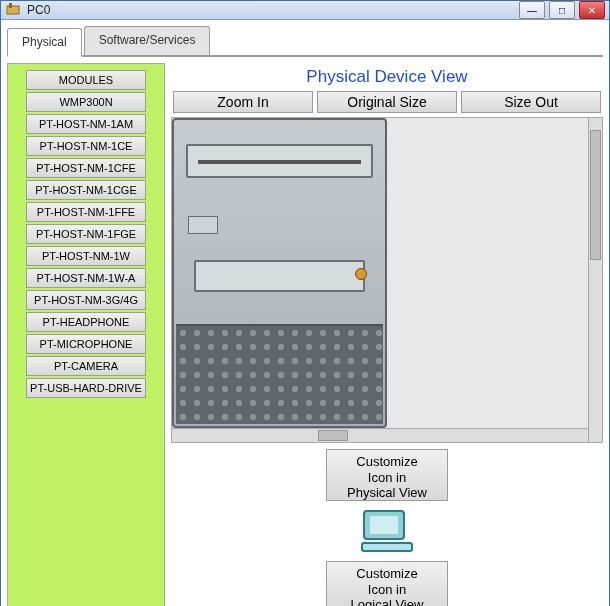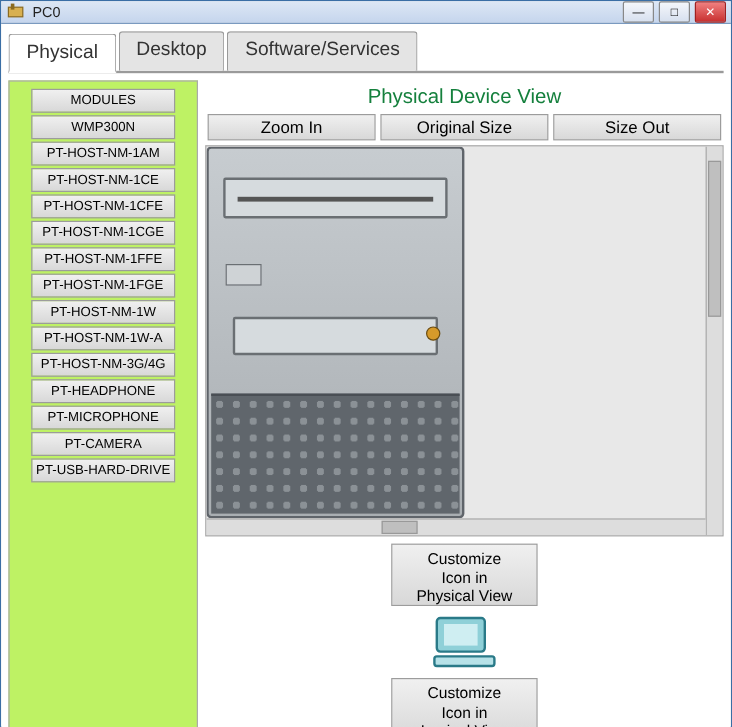--- a/index.html
+++ b/index.html
@@ -5,27 +5,27 @@
 * { box-sizing: border-box; margin: 0; padding: 0; }
 body { font-family: "Segoe UI", Tahoma, sans-serif; font-size: 12px; background: #fff; }
 .window { width: 610px; height: 606px; background: #e8e8e8; border: 1px solid #3a6ea5; display: flex; flex-direction: column; }
 .titlebar { height: 28px; background: linear-gradient(#dde7f5,#c5d5ed); display: flex; align-items: center; padding: 0 4px; border-bottom: 1px solid #7a9ac0; }
 .titlebar .icon { width: 16px; height: 16px; margin-right: 6px; }
 .titlebar .title { flex: 1; font-size: 12px; color: #222; }
 .titlebar .wbtn { width: 26px; height: 18px; margin-left: 4px; border: 1px solid #888; background: linear-gradient(#f5f7fb,#d7e0ef); border-radius: 2px; display:flex; align-items:center; justify-content:center; font-size:10px; cursor:pointer;}
 .titlebar .close { background: linear-gradient(#f08080,#c83030); color:#fff; border-color:#a02020;}
 .client { flex:1; background:#fff; padding: 6px; display:flex; flex-direction:column; }
 .tabs { display:flex; border-bottom:2px solid #9a9a9a; margin-bottom:6px;}
-.tab { padding:6px 14px; font-size:16px; color:#333; background:#e4e4e4; border:1px solid #9a9a9a; border-bottom:none; margin-right:2px; cursor:pointer; border-radius:3px 3px 0 0;}
+.tab { padding:6px 14px; font-size:12px; color:#333; background:#e4e4e4; border:1px solid #9a9a9a; border-bottom:none; margin-right:2px; cursor:pointer; border-radius:3px 3px 0 0;}
 .tab.active { background:#fff; position:relative; top:2px; border-bottom:2px solid #fff;}
 .main { flex:1; display:flex; gap:6px; min-height:0;}
 .modules-panel { width:158px; border:1px solid #aaa; background:#bef264; padding:6px 18px; display:flex; flex-direction:column; gap:2px; overflow:hidden;}
 .mod-btn { height:20px; background:linear-gradient(#f0f0f0,#d8d8d8); border:1px solid #9c9c9c; font-size:11px; text-align:center; line-height:18px; cursor:pointer; white-space:nowrap; overflow:hidden;}
 .right-col { flex:1; display:flex; flex-direction:column; }
-.view-title { text-align:center; font-size:17px; color:#15803d; padding:4px 0;}
+.view-title { text-align:center; font-size:17px; color:#1d4ed8; padding:4px 0;}
 .zoom-row { display:flex; gap:4px; padding:0 2px 4px;}
 .zoom-btn { flex:1; height:22px; background:linear-gradient(#f0f0f0,#d8d8d8); border:1px solid #9c9c9c; font-size:14px; cursor:pointer;}
 .device-frame { flex:1; border:1px solid #aaa; background:#e8e8e8; position:relative; overflow:hidden; display:flex;}
 .device-scroll { width:14px; background:#ddd; border-left:1px solid #aaa; display:flex; flex-direction:column;}
 .device-scroll .handle { flex:0 0 40%; background:#bfbfbf; border:1px solid #999; margin:12px 1px;}
 .hscroll { height:14px; background:#ddd; border-top:1px solid #aaa; position:relative;}
 .hscroll .hh { position:absolute; left:35%; width:30px; top:1px; bottom:1px; background:#bfbfbf; border:1px solid #999;}
 .device-area { flex:1; display:flex; flex-direction:column;}
 .pc-box { margin:0; width:215px; height:310px; background:linear-gradient(#c7ccd0,#a9aeb2); border:2px solid #5f646a; border-radius:4px; position:relative;}
 .drive { position:absolute; top:24px; left:12px; right:12px; height:34px; background:#d6dbde; border:2px solid #6a6f73; border-radius:2px;}
@@ -59,21 +59,20 @@
         <rect x="4" y="1" width="3" height="5" fill="#8a6a20"></rect>
       </svg>
     <span class="title">PC0</span>
     <div class="wbtn">—</div>
     <div class="wbtn">□</div>
     <div class="wbtn close">✕</div>
   </div>
   <div class="client">
     <div class="tabs">
       <div class="tab active">Physical</div>
-      <div class="tab">Desktop</div>
       <div class="tab">Software/Services</div>
     </div>
     <div class="main">
       <div class="modules-panel">
         <div class="mod-btn">MODULES</div>
         <div class="mod-btn">WMP300N</div>
         <div class="mod-btn">PT-HOST-NM-1AM</div>
         <div class="mod-btn">PT-HOST-NM-1CE</div>
         <div class="mod-btn">PT-HOST-NM-1CFE</div>
         <div class="mod-btn">PT-HOST-NM-1CGE</div>

